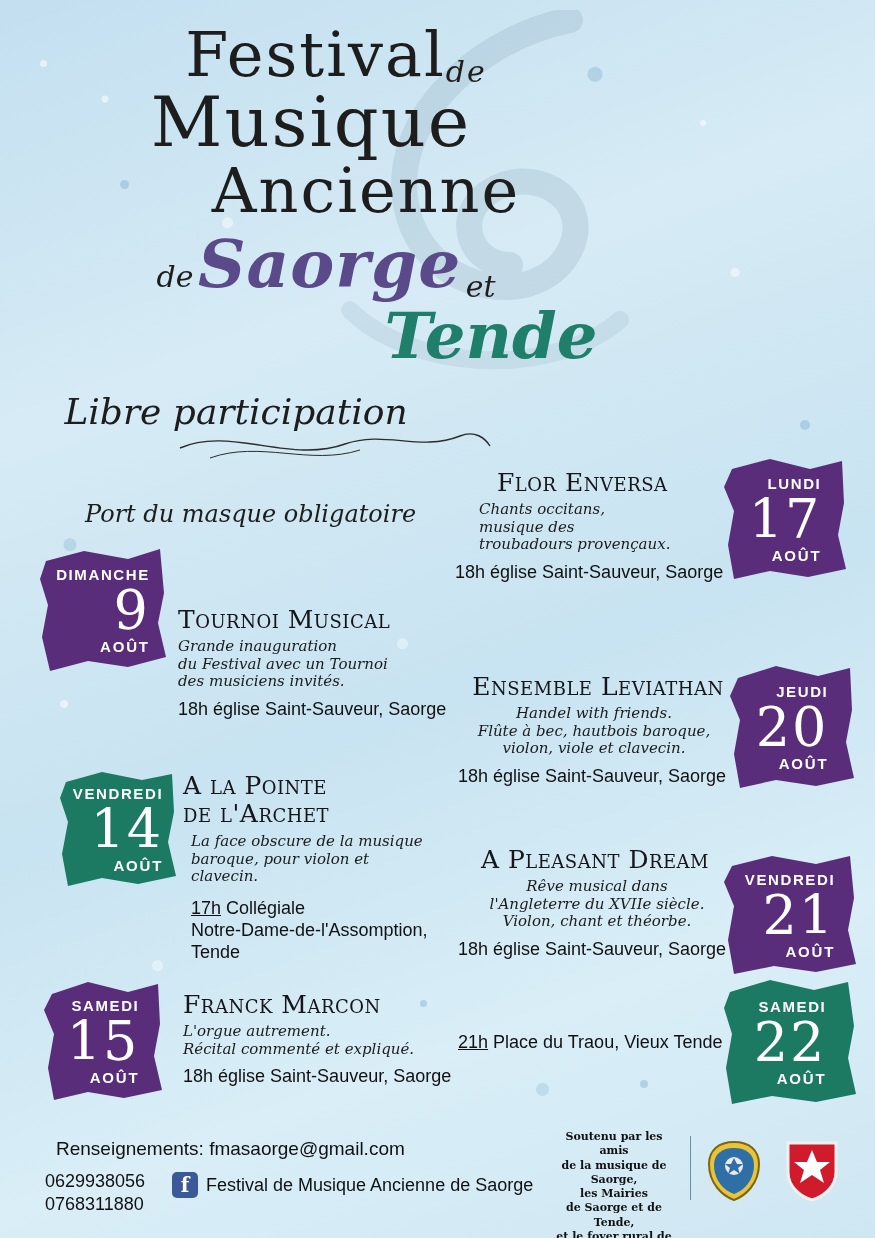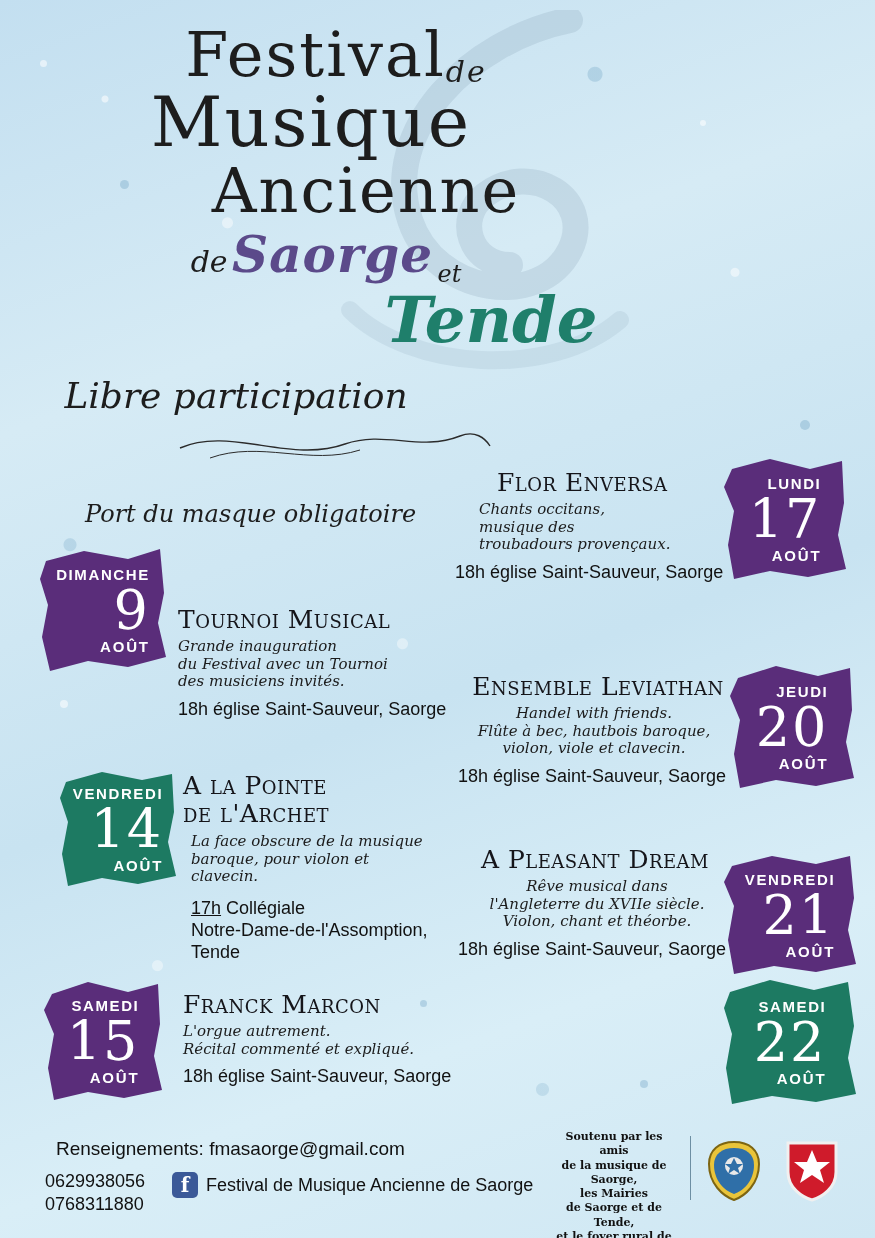--- a/index.html
+++ b/index.html
@@ -97,28 +97,28 @@
   .t-de2 {
     font-family: "DejaVu Serif", serif;
     font-style: italic;
     font-size: 30px;
     color: #1d1d1d;
   }
   .t-saorge {
     font-family: "DejaVu Serif", serif;
     font-style: italic;
     font-weight: bold;
-    font-size: 50px;
+    font-size: 66px;
     color: #5b4a8a;
     letter-spacing: 1px;
   }
   .t-et {
     font-family: "DejaVu Serif", serif;
     font-style: italic;
-    font-size: 24px;
+    font-size: 30px;
     color: #1d1d1d;
     vertical-align: -10px;
   }
   .t-tende {
     font-family: "DejaVu Serif", serif;
     font-style: italic;
     font-weight: bold;
     font-size: 64px;
     color: #1f7f6b;
     display: block;
@@ -405,20 +405,23 @@
   <div class="blob" style="left:722px;top:976px;width:136px;height:132px;">
     <svg class="bg" viewBox="0 0 136 132" preserveAspectRatio="none">
       <path d="M8 16 L48 4 L92 14 L126 6 L132 50 L126 82 L134 118 L94 126 L50 120 L10 128 L4 92 L10 58 L2 32 Z" fill="#1d7a62"></path>
     </svg>
     <div class="inner">
       <div class="dow">Samedi</div>
       <div class="day">22</div>
       <div class="mon">Août</div>
     </div>
   </div>
+  <div class="event" style="left:458px;top:1032px;width:270px;">
+    <div class="ev-place" style="margin-top:0"><span class="hr">21h</span> <span>Place du Traou, Vieux Tende</span></div>
+  </div>
 
   <div class="footer">
     <div class="f-line1">Renseignements: fmasaorge@gmail.com</div>
     <div class="f-phones">
       <div>0629938056</div>
       <div>0768311880</div>
     </div>
     <div class="f-fb">
       <div class="fb-badge">f</div>
       <div class="f-fb-label">Festival de Musique Ancienne de Saorge</div>

